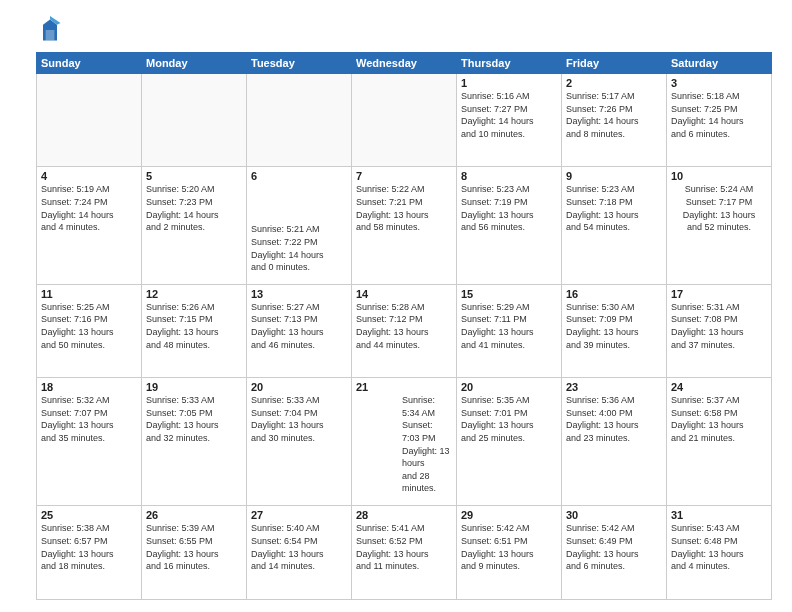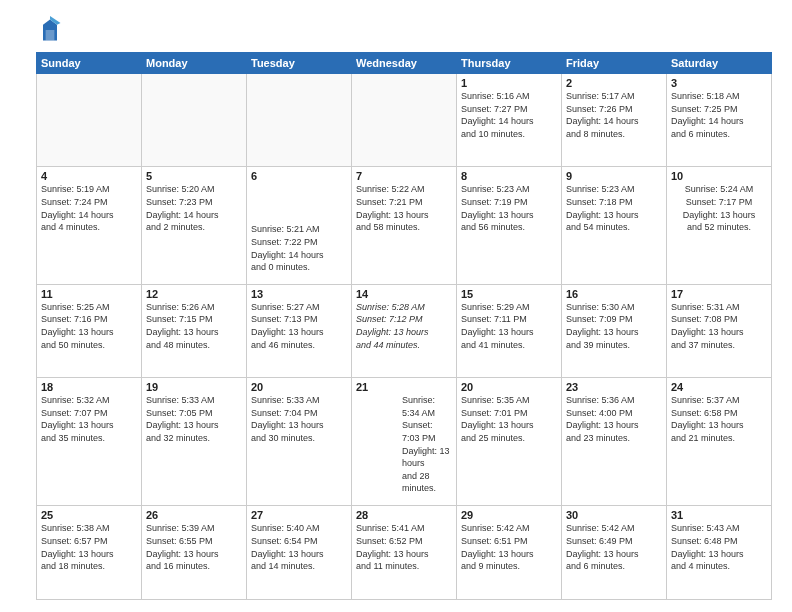--- a/index.html
+++ b/index.html
@@ -233,21 +233,21 @@
           </td>
           <td>
             <span class="day-num">13</span>
             <div class="day-info" style="white-space: pre-line;">Sunrise: 5:27 AM
 Sunset: 7:13 PM
 Daylight: 13 hours
 and 46 minutes.</div>
           </td>
           <td>
             <span class="day-num">14</span>
-            <div class="day-info" style="white-space: pre-line; font-style: italic;">Sunrise: 5:28 AM
+            <div class="day-info" style="white-space: pre-line;">Sunrise: 5:28 AM
 Sunset: 7:12 PM
 Daylight: 13 hours
 and 44 minutes.</div>
           </td>
           <td>
             <span class="day-num">15</span>
             <div class="day-info" style="white-space: pre-line;">Sunrise: 5:29 AM
 Sunset: 7:11 PM
 Daylight: 13 hours
 and 41 minutes.</div>

